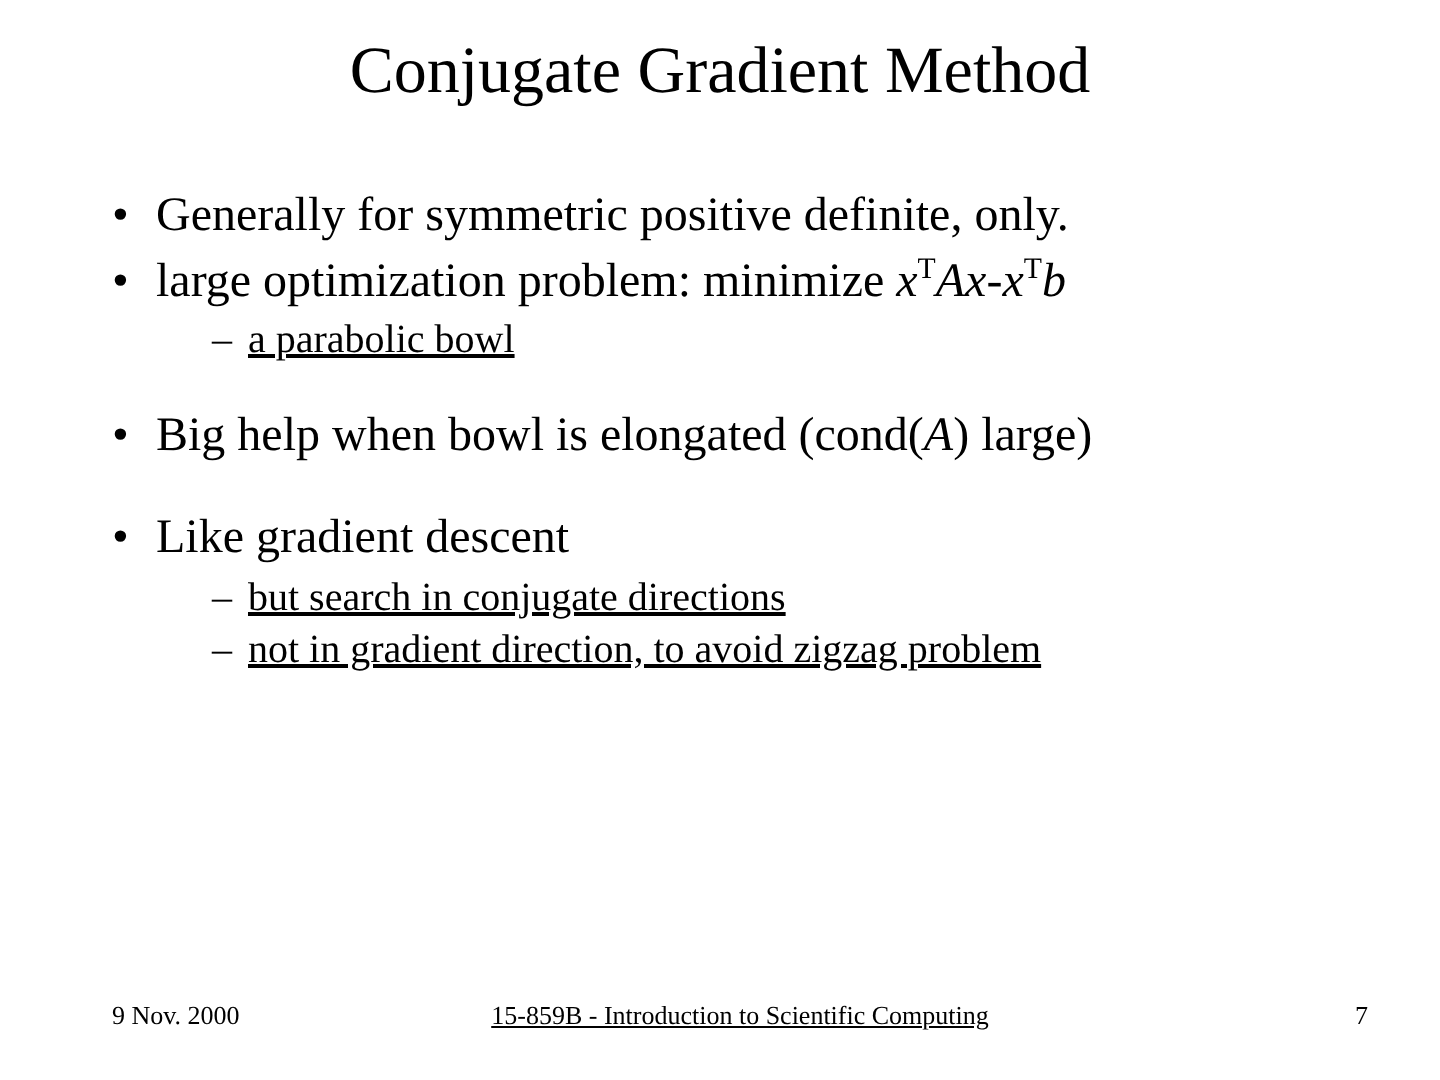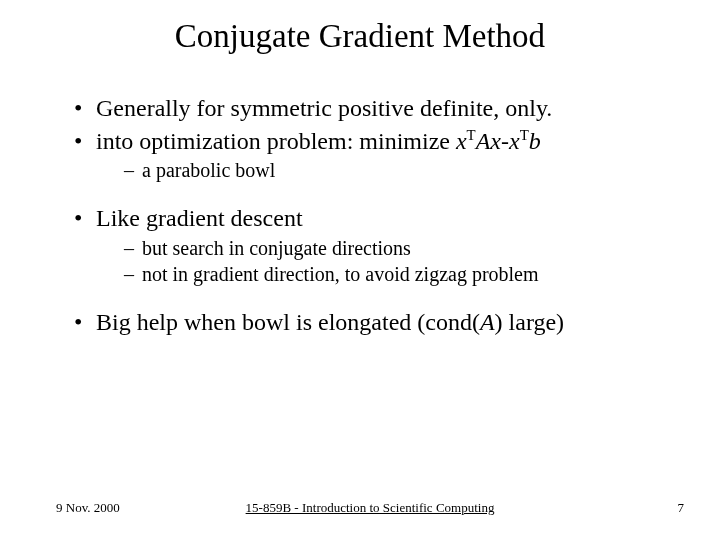--- a/index.html
+++ b/index.html
@@ -1,24 +1,24 @@
 <!DOCTYPE html>
 <html><head>
 <meta charset="utf-8">
 <style>
   * { margin: 0; padding: 0; box-sizing: border-box; }
   html, body { width: 720px; height: 540px; background: #fff; font-family: "Times New Roman", Times, serif; color: #000; }
   .slide { width: 720px; height: 540px; position: relative; padding: 18px 0 0 0; }
   .title { font-size: 33px; text-align: center; padding: 0 40px 18px 40px; }
   .content { padding: 0 30px 0 56px; }
-  ul.b1 { list-style: none; margin: 18px; padding: 0; }
+  ul.b1 { list-style: none; margin: 0; padding: 0; }
   ul.b1 > li { position: relative; font-size: 24px; line-height: 1.28; padding-left: 22px; margin-top: 20px; }
   ul.b1 > li.tight { margin-top: 2px; }
   ul.b1 > li::before { content: "•"; position: absolute; left: 0; top: 0; font-size: 24px; }
-  ul.b2 { list-style: none; margin: 2px 0 0 0; padding: 0 0 0 28px; }
+  ul.b2 { list-style: none; margin: 2px 0 0 0; padding: 0 0 0 28px; text-decoration: underline; }
   ul.b2 > li { position: relative; font-size: 20px; line-height: 1.25; padding-left: 18px; margin-top: 1px; }
   ul.b2 > li::before { content: "–"; position: absolute; left: 0; top: 0; }
   .ital { font-style: italic; }
   .sup { font-size: 0.62em; vertical-align: super; line-height: 0; font-style: normal; }
   .footer { position: absolute; bottom: 24px; left: 0; width: 100%; font-size: 13px; padding: 0 36px 0 56px; margin-top: 22px; }
   .footer .fl { position: absolute; left: 56px; bottom: 0; }
   .footer .fc { text-align: center; text-decoration: underline; }
   .footer .fr { position: absolute; right: 36px; bottom: 0; }
 </style>
 </head>
@@ -29,36 +29,36 @@
 
   <div class="content">
     <ul class="b1">
 
       <li>
         <span>Generally for symmetric positive definite, only.</span>
       </li>
 
 
       <li class="tight">
-        <span>into optimization problem: minimize  </span><span class="ital"><span>x</span><span class="sup">T</span><span>Ax-x</span><span class="sup">T</span><span>b</span></span>
+        <span>large optimization problem: minimize  </span><span class="ital"><span>x</span><span class="sup">T</span><span>Ax-x</span><span class="sup">T</span><span>b</span></span>
         <ul class="b2">
           <li><span>a parabolic bowl</span></li>
         </ul>
+      </li>
+
+      <li>
+        <span>Big help when bowl is elongated (cond(</span><span class="ital">A</span><span>) large)</span>
       </li>
 
       <li>
         <span>Like gradient descent</span>
         <ul class="b2">
           <li><span>but search in conjugate directions</span></li>
           <li><span>not in gradient direction, to avoid zigzag problem</span></li>
         </ul>
-      </li>
-
-      <li>
-        <span>Big help when bowl is elongated (cond(</span><span class="ital">A</span><span>) large)</span>
       </li>
 
     </ul>
   </div>
 
   <div class="footer">
     <span class="fl">9 Nov. 2000</span>
     <div class="fc">15-859B - Introduction to Scientific Computing</div>
     <span class="fr">7</span>
   </div>

